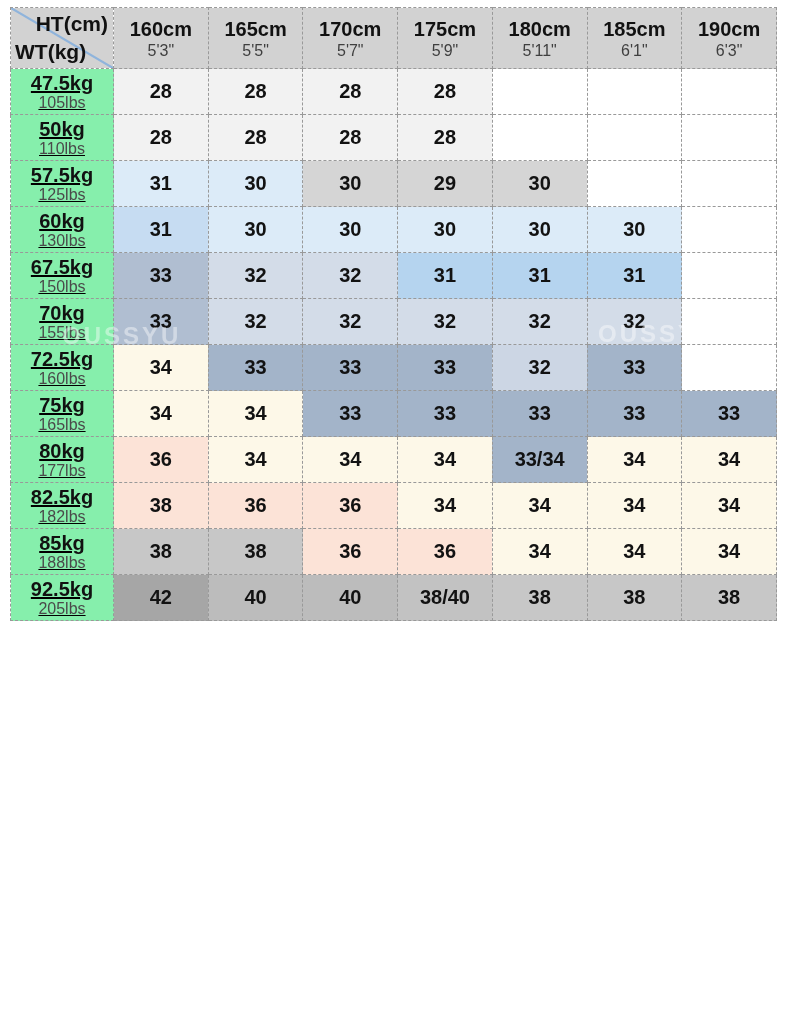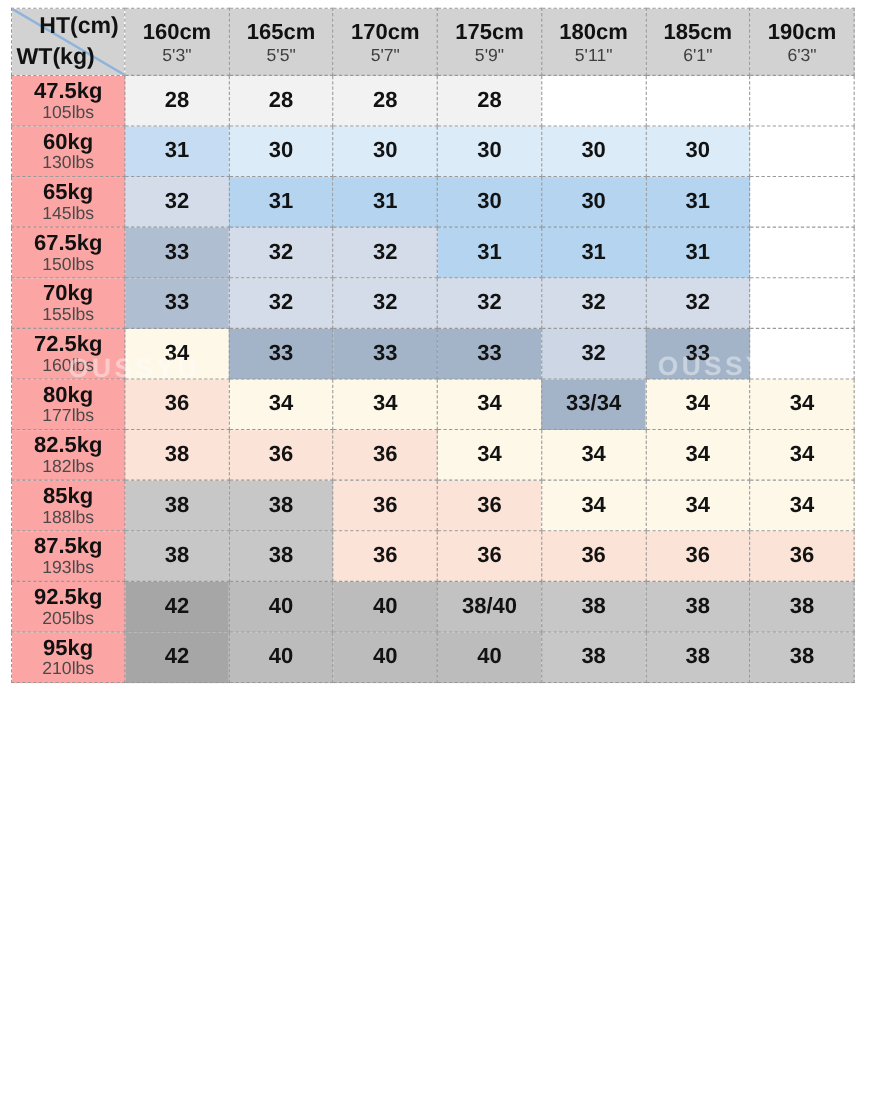--- a/index.html
+++ b/index.html
@@ -31,21 +31,21 @@
   .corner-top {
     position: absolute; top: 4px; right: 5px;
     font-weight: bold; font-size: 21px; color: #111111;
   }
   .corner-bottom {
     position: absolute; bottom: 4px; left: 4px;
     font-weight: bold; font-size: 21px; color: #111111;
   }
   .col-cm { font-weight: bold; font-size: 20px; color: #111111; line-height: 1.25; }
   .col-ft { font-weight: normal; font-size: 16px; color: #3f3f3f; line-height: 1.1; }
-  th.row-label { background: #fca5a5; }
+  th.row-label { background: #86efac; text-decoration: underline; }
   .row-kg { font-weight: bold; font-size: 20px; color: #111111; line-height: 1.2; }
   .row-lbs { font-weight: normal; font-size: 16px; color: #4a4a4a; line-height: 1.05; }
   td.size-cell { font-weight: bold; font-size: 20px; color: #121212; }
   .watermark {
     position: absolute;
     font-weight: bold; font-size: 24px;
     letter-spacing: 3px;
     color: #ffffff; opacity: 0.42;
     pointer-events: none;
     white-space: nowrap;
@@ -116,42 +116,55 @@
           <td class="size-cell" style="background: rgb(242, 242, 242);">28</td>
           <td class="size-cell" style="background: rgb(242, 242, 242);">28</td>
           <td class="size-cell" style="background: rgb(242, 242, 242);">28</td>
           <td class="size-cell" style="background: rgb(242, 242, 242);">28</td>
           <td class="size-cell" style="background: rgb(255, 255, 255);"></td>
           <td class="size-cell" style="background: rgb(255, 255, 255);"></td>
           <td class="size-cell" style="background: rgb(255, 255, 255);"></td>
         </tr>
         <tr>
           <th class="row-label">
+            <div class="row-kg">50kg</div>
+            <div class="row-lbs">110lbs</div>
+          </th>
+          <td class="size-cell" style="background: rgb(242, 242, 242);">28</td>
+          <td class="size-cell" style="background: rgb(242, 242, 242);">28</td>
+          <td class="size-cell" style="background: rgb(242, 242, 242);">28</td>
+          <td class="size-cell" style="background: rgb(242, 242, 242);">28</td>
+          <td class="size-cell" style="background: rgb(255, 255, 255);"></td>
+          <td class="size-cell" style="background: rgb(255, 255, 255);"></td>
+          <td class="size-cell" style="background: rgb(255, 255, 255);"></td>
+        </tr>
+        <tr>
+          <th class="row-label">
+            <div class="row-kg">57.5kg</div>
+            <div class="row-lbs">125lbs</div>
+          </th>
+          <td class="size-cell" style="background: rgb(220, 235, 248);">31</td>
+          <td class="size-cell" style="background: rgb(220, 235, 248);">30</td>
+          <td class="size-cell" style="background: rgb(213, 213, 213);">30</td>
+          <td class="size-cell" style="background: rgb(213, 213, 213);">29</td>
+          <td class="size-cell" style="background: rgb(213, 213, 213);">30</td>
+          <td class="size-cell" style="background: rgb(255, 255, 255);"></td>
+          <td class="size-cell" style="background: rgb(255, 255, 255);"></td>
+        </tr>
+        <tr>
+          <th class="row-label">
             <div class="row-kg">60kg</div>
             <div class="row-lbs">130lbs</div>
           </th>
           <td class="size-cell" style="background: rgb(198, 220, 242);">31</td>
           <td class="size-cell" style="background: rgb(220, 235, 248);">30</td>
           <td class="size-cell" style="background: rgb(220, 235, 248);">30</td>
           <td class="size-cell" style="background: rgb(220, 235, 248);">30</td>
           <td class="size-cell" style="background: rgb(220, 235, 248);">30</td>
           <td class="size-cell" style="background: rgb(220, 235, 248);">30</td>
-          <td class="size-cell" style="background: rgb(255, 255, 255);"></td>
-        </tr>
-        <tr>
-          <th class="row-label">
-            <div class="row-kg">65kg</div>
-            <div class="row-lbs">145lbs</div>
-          </th>
-          <td class="size-cell" style="background: rgb(211, 220, 232);">32</td>
-          <td class="size-cell" style="background: rgb(181, 212, 239);">31</td>
-          <td class="size-cell" style="background: rgb(181, 212, 239);">31</td>
-          <td class="size-cell" style="background: rgb(181, 212, 239);">30</td>
-          <td class="size-cell" style="background: rgb(181, 212, 239);">30</td>
-          <td class="size-cell" style="background: rgb(181, 212, 239);">31</td>
           <td class="size-cell" style="background: rgb(255, 255, 255);"></td>
         </tr>
         <tr>
           <th class="row-label">
             <div class="row-kg">67.5kg</div>
             <div class="row-lbs">150lbs</div>
           </th>
           <td class="size-cell" style="background: rgb(176, 190, 209);">33</td>
           <td class="size-cell" style="background: rgb(211, 220, 232);">32</td>
           <td class="size-cell" style="background: rgb(211, 220, 232);">32</td>
@@ -181,20 +194,33 @@
           <td class="size-cell" style="background: rgb(253, 248, 232);">34</td>
           <td class="size-cell" style="background: rgb(163, 180, 201);">33</td>
           <td class="size-cell" style="background: rgb(163, 180, 201);">33</td>
           <td class="size-cell" style="background: rgb(163, 180, 201);">33</td>
           <td class="size-cell" style="background: rgb(204, 214, 228);">32</td>
           <td class="size-cell" style="background: rgb(163, 180, 201);">33</td>
           <td class="size-cell" style="background: rgb(255, 255, 255);"></td>
         </tr>
         <tr>
           <th class="row-label">
+            <div class="row-kg">75kg</div>
+            <div class="row-lbs">165lbs</div>
+          </th>
+          <td class="size-cell" style="background: rgb(253, 248, 232);">34</td>
+          <td class="size-cell" style="background: rgb(253, 248, 232);">34</td>
+          <td class="size-cell" style="background: rgb(163, 180, 201);">33</td>
+          <td class="size-cell" style="background: rgb(163, 180, 201);">33</td>
+          <td class="size-cell" style="background: rgb(163, 180, 201);">33</td>
+          <td class="size-cell" style="background: rgb(163, 180, 201);">33</td>
+          <td class="size-cell" style="background: rgb(163, 180, 201);">33</td>
+        </tr>
+        <tr>
+          <th class="row-label">
             <div class="row-kg">80kg</div>
             <div class="row-lbs">177lbs</div>
           </th>
           <td class="size-cell" style="background: rgb(252, 227, 215);">36</td>
           <td class="size-cell" style="background: rgb(253, 248, 232);">34</td>
           <td class="size-cell" style="background: rgb(253, 248, 232);">34</td>
           <td class="size-cell" style="background: rgb(253, 248, 232);">34</td>
           <td class="size-cell" style="background: rgb(163, 180, 201);">33/34</td>
           <td class="size-cell" style="background: rgb(253, 248, 232);">34</td>
           <td class="size-cell" style="background: rgb(253, 248, 232);">34</td>
@@ -217,56 +243,30 @@
             <div class="row-kg">85kg</div>
             <div class="row-lbs">188lbs</div>
           </th>
           <td class="size-cell" style="background: rgb(199, 199, 199);">38</td>
           <td class="size-cell" style="background: rgb(199, 199, 199);">38</td>
           <td class="size-cell" style="background: rgb(252, 227, 215);">36</td>
           <td class="size-cell" style="background: rgb(252, 227, 215);">36</td>
           <td class="size-cell" style="background: rgb(253, 248, 232);">34</td>
           <td class="size-cell" style="background: rgb(253, 248, 232);">34</td>
           <td class="size-cell" style="background: rgb(253, 248, 232);">34</td>
-        </tr>
-        <tr>
-          <th class="row-label">
-            <div class="row-kg">87.5kg</div>
-            <div class="row-lbs">193lbs</div>
-          </th>
-          <td class="size-cell" style="background: rgb(199, 199, 199);">38</td>
-          <td class="size-cell" style="background: rgb(199, 199, 199);">38</td>
-          <td class="size-cell" style="background: rgb(252, 227, 215);">36</td>
-          <td class="size-cell" style="background: rgb(252, 227, 215);">36</td>
-          <td class="size-cell" style="background: rgb(252, 227, 215);">36</td>
-          <td class="size-cell" style="background: rgb(252, 227, 215);">36</td>
-          <td class="size-cell" style="background: rgb(252, 227, 215);">36</td>
         </tr>
         <tr>
           <th class="row-label">
             <div class="row-kg">92.5kg</div>
             <div class="row-lbs">205lbs</div>
           </th>
           <td class="size-cell" style="background: rgb(166, 166, 166);">42</td>
           <td class="size-cell" style="background: rgb(188, 188, 188);">40</td>
           <td class="size-cell" style="background: rgb(188, 188, 188);">40</td>
           <td class="size-cell" style="background: rgb(194, 194, 194);">38/40</td>
-          <td class="size-cell" style="background: rgb(199, 199, 199);">38</td>
-          <td class="size-cell" style="background: rgb(199, 199, 199);">38</td>
-          <td class="size-cell" style="background: rgb(199, 199, 199);">38</td>
-        </tr>
-        <tr>
-          <th class="row-label">
-            <div class="row-kg">95kg</div>
-            <div class="row-lbs">210lbs</div>
-          </th>
-          <td class="size-cell" style="background: rgb(166, 166, 166);">42</td>
-          <td class="size-cell" style="background: rgb(188, 188, 188);">40</td>
-          <td class="size-cell" style="background: rgb(188, 188, 188);">40</td>
-          <td class="size-cell" style="background: rgb(188, 188, 188);">40</td>
           <td class="size-cell" style="background: rgb(199, 199, 199);">38</td>
           <td class="size-cell" style="background: rgb(199, 199, 199);">38</td>
           <td class="size-cell" style="background: rgb(199, 199, 199);">38</td>
         </tr>
       </tbody>
   </table>
 
 <div class="watermark" style="left: 62px; top: 322px;">OUSSYU</div>
     <div class="watermark" style="left: 598px; top: 320px;">OUSSYU</div>
     <div class="watermark" style="left: 82px; top: 843px;">OUSSYU</div>

